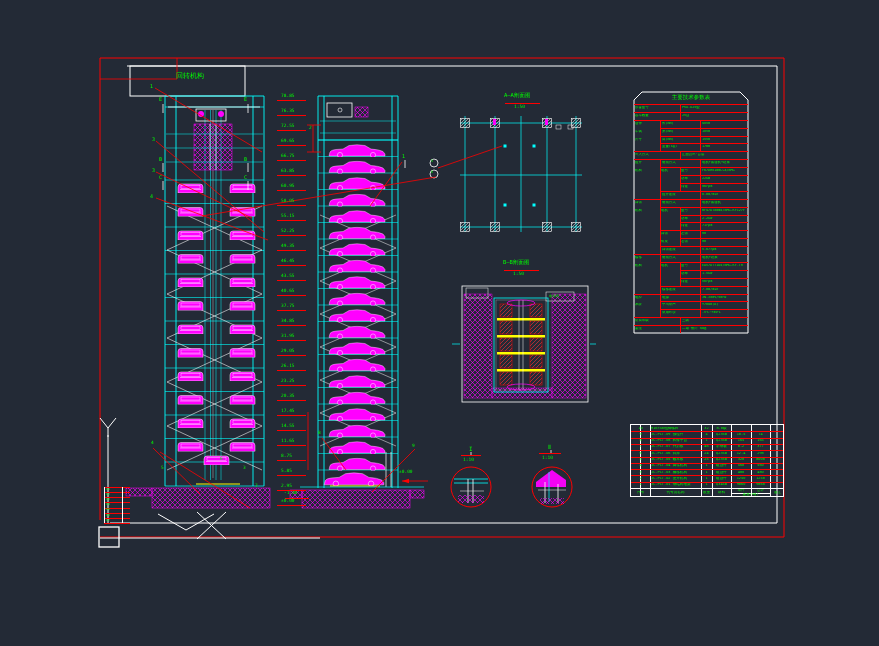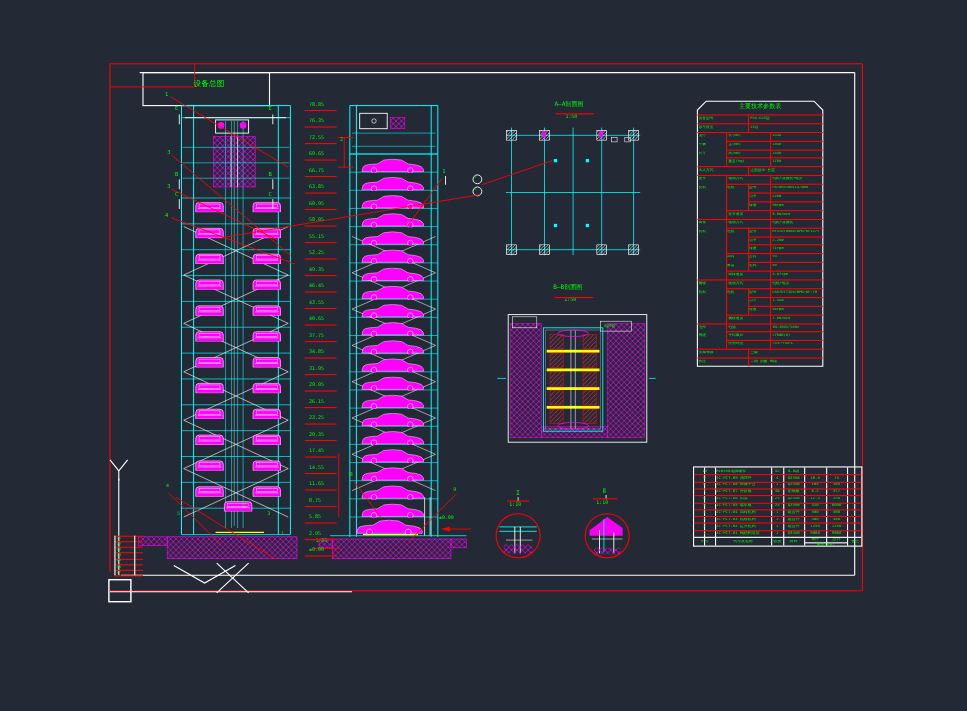--- a/index.html
+++ b/index.html
@@ -323,21 +323,21 @@
         <line x1="248" y1="163" x2="248" y2="172" stroke="#ffffff" stroke-width="0.8" opacity="1"></line>
         <line x1="248" y1="181" x2="248" y2="190" stroke="#ffffff" stroke-width="0.8" opacity="1"></line>
         <line x1="405" y1="160" x2="405" y2="168" stroke="#ffffff" stroke-width="0.8" opacity="1"></line>
         <line x1="471" y1="452" x2="471" y2="456" stroke="#ffffff" stroke-width="0.8" opacity="1"></line>
         <line x1="551" y1="450" x2="551" y2="454" stroke="#ffffff" stroke-width="0.8" opacity="1"></line>
         <path d="M402,481 l7,-2.3 v4.6 Z" fill="#ff0000"></path>
         <polygon points="642,92 740,92 748,100 748,333 634,333 634,100 642,92" stroke="#ffffff" fill="none" stroke-width="1"></polygon>
       </g>
   </svg>
 
-  <div id="frameLabel">设备总图</div>
+  <div id="frameLabel">回转机构</div>
 
   <div id="specTable" class="ovl">
       <div class="lbl" style="left: 0px; top: 3px; width: 114px; text-align: center; font-size: 5.5px;">主要技术参数表</div>
       <div class="hred" style="left: 0px; top: 12px; width: 114px;"></div>
       <div class="vred" style="left: 46px; top: 12px; height: 7.89655px;"></div>
       <div class="cell" style="left: 1px; top: 14px; width: 44px; font-size: 3.4px;">设备型号</div>
       <div class="cell" style="left: 48px; top: 14px; width: 64px; font-size: 3.4px;">PSX-D25型</div>
       <div class="hred" style="left: 0px; top: 19.8966px; width: 114px;"></div>
       <div class="vred" style="left: 46px; top: 19.8966px; height: 7.89655px;"></div>
       <div class="cell" style="left: 1px; top: 21.8966px; width: 44px; font-size: 3.4px;">容车数量</div>

